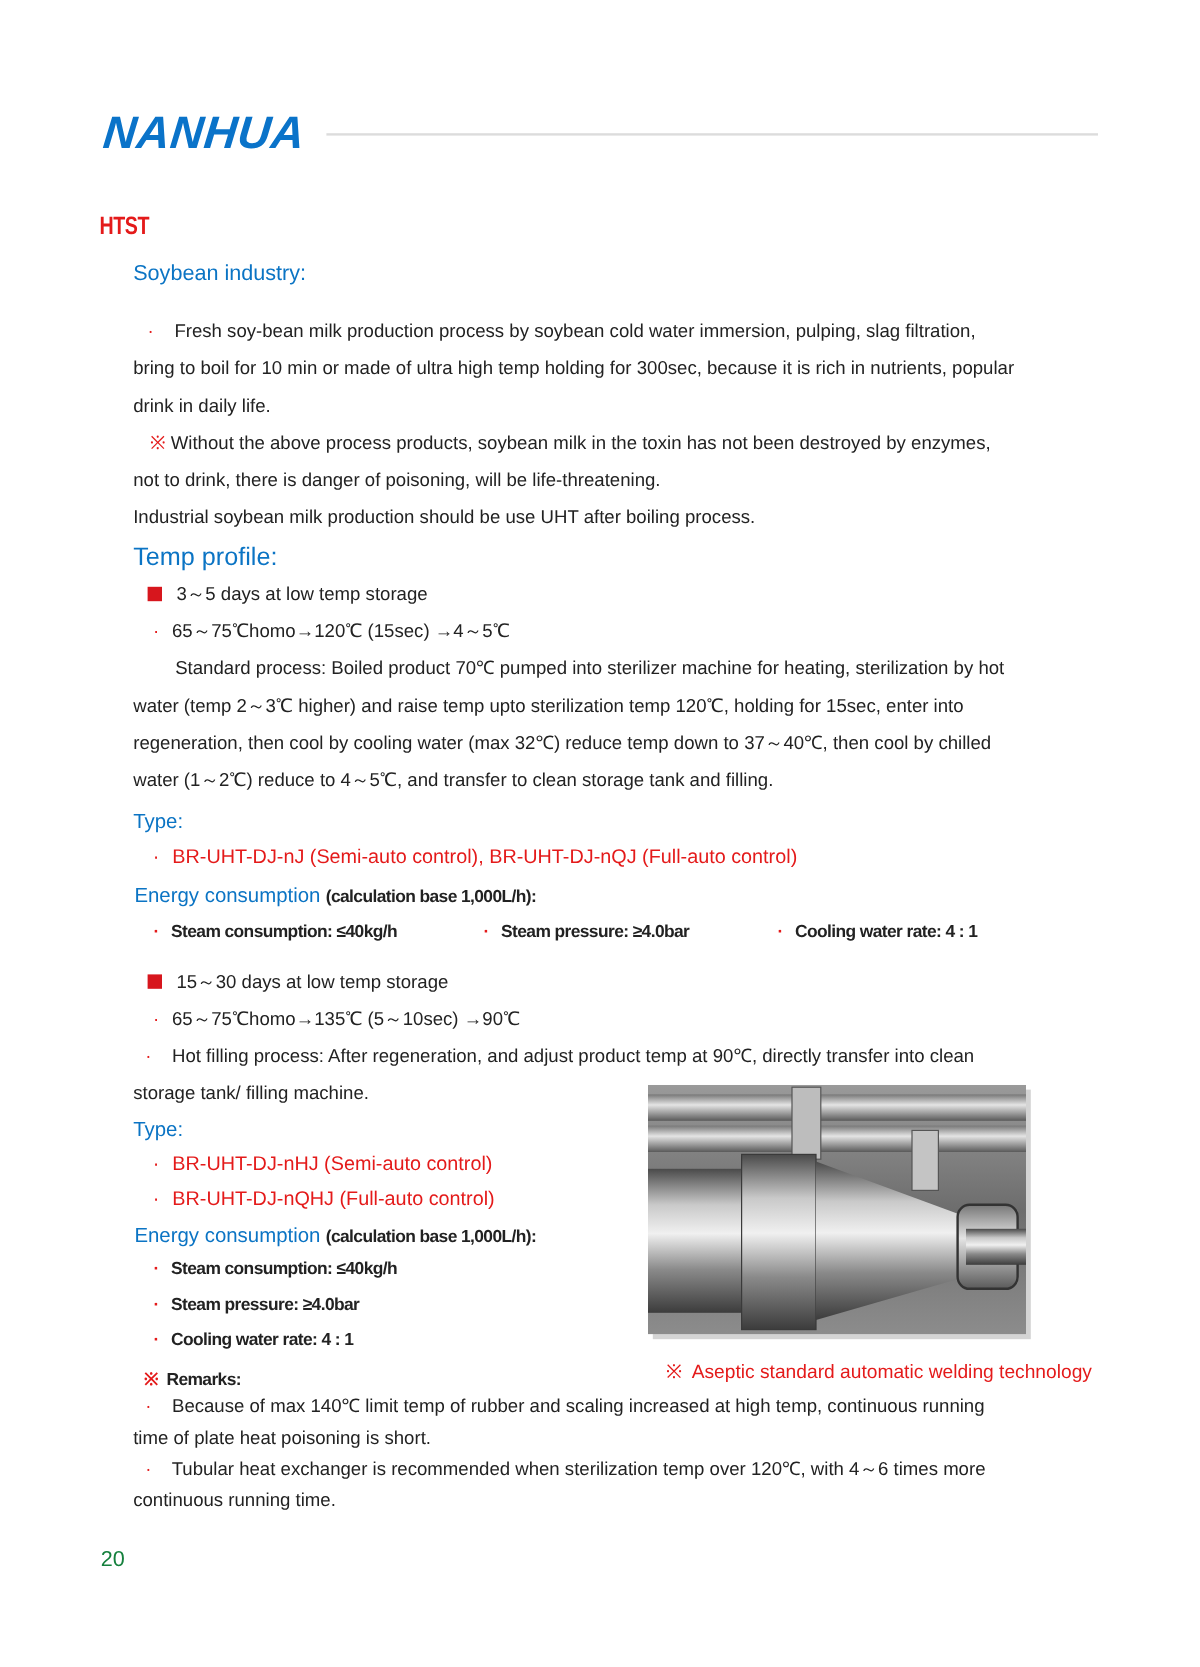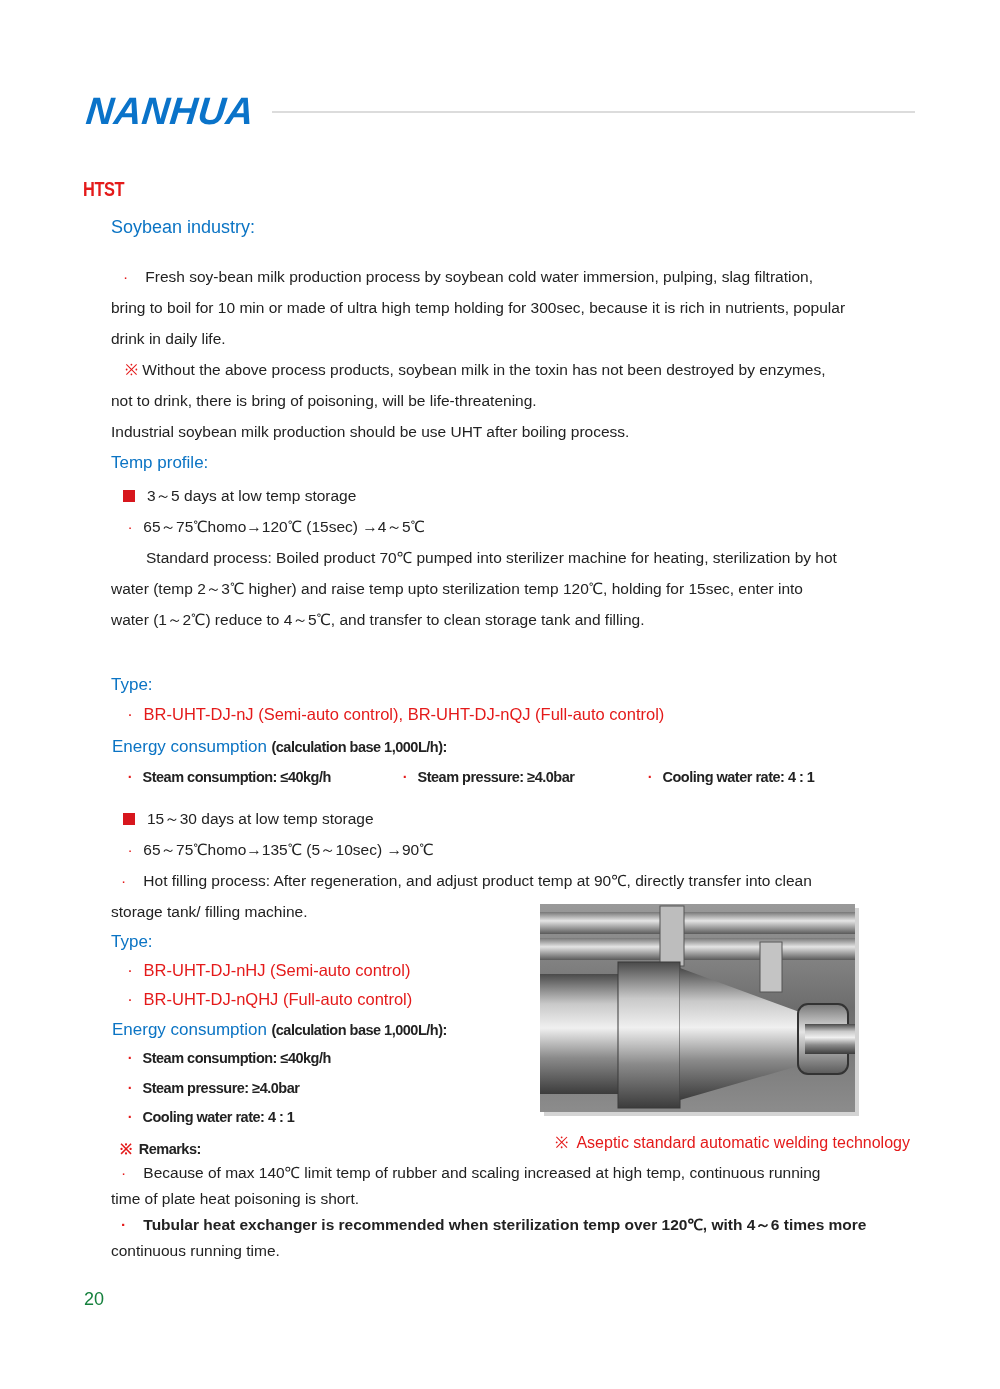--- a/index.html
+++ b/index.html
@@ -32,35 +32,36 @@
 <div class="abs rule"></div>
 <div class="abs htst">HTST</div>
 
 <div class="abs h-blue" style="left:111px; top:217px;">Soybean industry:</div>
 
 <div class="abs text para" style="top:261px;">
   <div style="padding-left:12px;"><span class="bullet-red">·</span> <span>Fresh soy-bean milk production process by soybean cold water immersion, pulping, slag filtration,</span></div>
   <div>bring to boil for 10 min or made of ultra high temp holding for 300sec, because it is rich in nutrients, popular</div>
   <div>drink in daily life.</div>
   <div style="padding-left:14px;"><span class="ref">※</span> <span>Without the above process products, soybean milk in the toxin has not been destroyed by enzymes,</span></div>
-  <div>not to drink, there is bring of poisoning, will be life-threatening.</div>
+  <div>not to drink, there is danger of poisoning, will be life-threatening.</div>
   <div>Industrial soybean milk production should be use UHT after boiling process.</div>
 </div>
 
-<div class="abs h-blue" style="left:111px; top:453px; font-size:17px;">Temp profile:</div>
+<div class="abs h-blue" style="left:111px; top:453px; font-size:21px;">Temp profile:</div>
 
 <div class="abs text" style="left:123px; top:480px;">
   <span class="sq"></span><span>3～5 days at low temp storage</span>
 </div>
 <div class="abs text" style="left:121px; top:511px;">
   <span class="bullet-red">·</span> <span>65～75℃homo→120℃ (15sec) →4～5℃</span>
 </div>
 <div class="abs text para" style="top:542px;">
   <div style="padding-left:35px;">Standard process: Boiled product 70℃ pumped into sterilizer machine for heating, sterilization by hot</div>
   <div>water (temp 2～3℃ higher) and raise temp upto sterilization temp 120℃, holding for 15sec, enter into</div>
+  <div>regeneration, then cool by cooling water (max 32℃) reduce temp down to 37～40℃, then cool by chilled</div>
   <div>water (1～2℃) reduce to 4～5℃, and transfer to clean storage tank and filling.</div>
 </div>
 
 <div class="abs h-blue" style="left:111px; top:675px; font-size:17px;">Type:</div>
 <div class="abs red-text" style="left:121px; top:705px;">
   <span class="bullet-red">·</span> <span>BR-UHT-DJ-nJ (Semi-auto control), BR-UHT-DJ-nQJ (Full-auto control)</span>
 </div>
 <div class="abs" style="left:112px; top:737px;">
   <span class="h-blue" style="font-size:17px;">Energy consumption</span>
   <span class="small">(calculation base 1,000L/h):</span>
@@ -106,21 +107,21 @@
 <div class="abs small" style="left:121px; top:1109px;">
   <span class="bullet-red">·</span> <span>Cooling water rate: 4 : 1</span>
 </div>
 
 <div class="abs small" style="left:120px; top:1138px;">
   <span class="ref">※</span>&nbsp; <span>Remarks:</span>
 </div>
 <div class="abs text para" style="top:1160px; line-height:26px; width:776px;">
   <div style="padding-left:10px;"><span class="bullet-red">·</span> <span>Because of max 140℃ limit temp of rubber and scaling increased at high temp, continuous running</span></div>
   <div>time of plate heat poisoning is short.</div>
-  <div style="padding-left:10px;font-weight:bold;"><span class="bullet-red">·</span> <span>Tubular heat exchanger is recommended when sterilization temp over 120℃, with 4～6 times more</span></div>
+  <div style="padding-left:10px;"><span class="bullet-red">·</span> <span>Tubular heat exchanger is recommended when sterilization temp over 120℃, with 4～6 times more</span></div>
   <div>continuous running time.</div>
 </div>
 
 <div class="abs photo">
   <svg width="315" height="208" viewBox="0 0 315 208">
     <defs>
       <linearGradient id="bg" x1="0" y1="0" x2="0" y2="1">
         <stop offset="0" stop-color="#9a9a9a"></stop>
         <stop offset="0.5" stop-color="#6d6d6d"></stop>
         <stop offset="1" stop-color="#8c8c8c"></stop>

